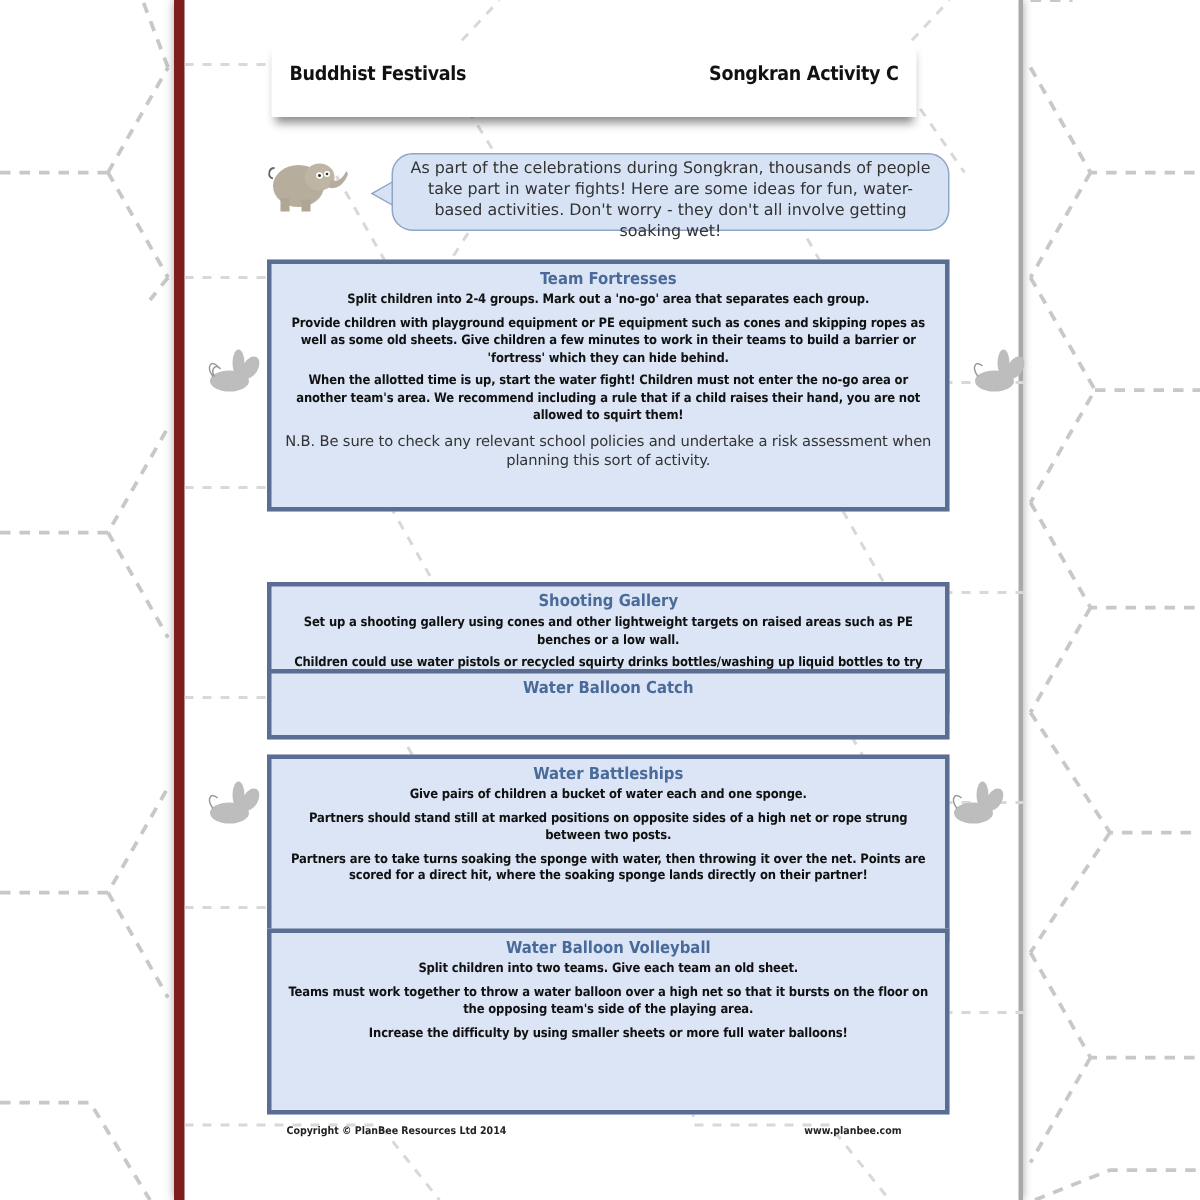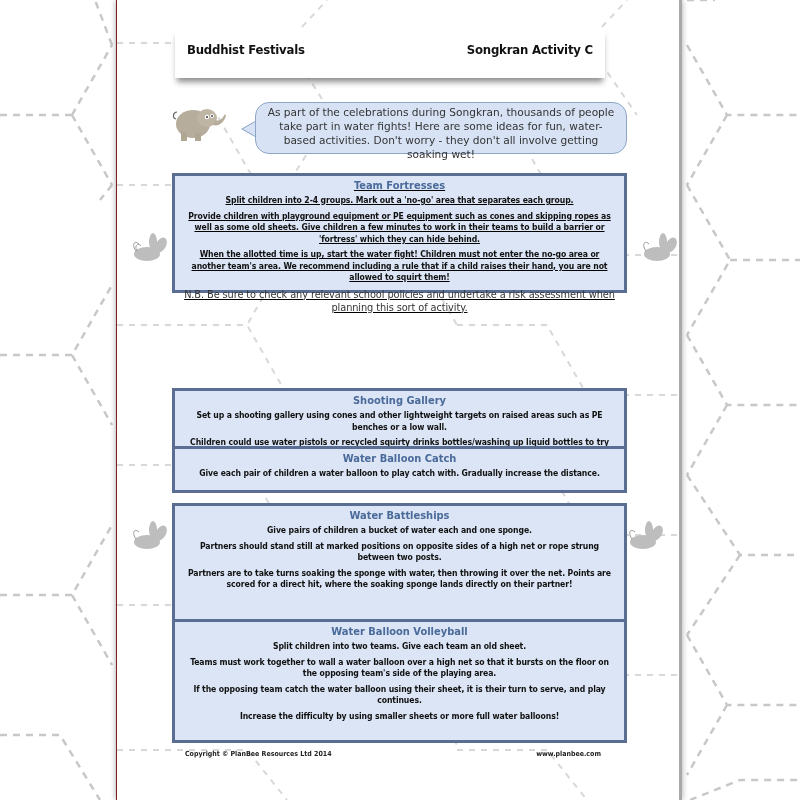--- a/index.html
+++ b/index.html
@@ -5,21 +5,21 @@
     html, body { margin:0; padding:0; }
     body {
       width:800px; height:800px; overflow:hidden; position:relative;
       background:#ffffff;
       font-family: "DejaVu Sans", sans-serif;
     }
     .bg-hex { position:absolute; left:0; top:0; width:800px; height:800px; }
     .page {
       position:absolute; left:116px; top:0; width:566px; height:800px;
       background:#ffffff;
-      border-left:1px solid #7f1d1d; border-right:3px solid #a9a9a9;
+      border-left:7px solid #7f1d1d; border-right:3px solid #a9a9a9;
       box-shadow: 0 0 6px rgba(0,0,0,0.35);
       box-sizing:border-box;
     }
     .page-hex { position:absolute; left:0; top:0; width:560px; height:800px; pointer-events:none; }
     .header {
       position:absolute; left:58px; top:28px; width:430px; height:50px;
       background:#ffffff;
       box-shadow: 0 6px 6px -2px rgba(0,0,0,0.45);
     }
     .header .h-left, .header .h-right {
@@ -137,51 +137,49 @@
     <circle cx="41" cy="16" r="2" fill="#fff"></circle>
     <circle cx="41" cy="16" r="0.9" fill="#333"></circle>
   </svg>
 
   <div class="bubble-tail"></div>
   <div class="bubble-tail-inner"></div>
   <div class="bubble">
     <span>As part of the celebrations during Songkran, thousands of people take part in water fights! Here are some ideas for fun, water-based activities. Don't worry - they don't all involve getting soaking wet!</span>
   </div>
 
-  <div class="card" style="top:173px; height:120px;text-decoration:underline;">
+  <div class="card" style="top:173px; height:168px;">
     <div class="card-title">Team Fortresses</div>
     <p class="card-p">Split children into 2-4 groups. Mark out a 'no-go' area that separates each group.</p>
     <p class="card-p">Provide children with playground equipment or PE equipment such as cones and skipping ropes as well as some old sheets. Give children a few minutes to work in their teams to build a barrier or 'fortress' which they can hide behind.</p>
     <p class="card-p">When the allotted time is up, start the water fight! Children must not enter the no-go area or another team's area. We recommend including a rule that if a child raises their hand, you are not allowed to squirt them!</p>
     <p class="card-p plain">N.B. Be sure to check any relevant school policies and undertake a risk assessment when planning this sort of activity.</p>
   </div>
 
   <div class="card" style="top:348px; height:88px;margin-top:40px;">
     <div class="card-title">Shooting Gallery</div>
     <p class="card-p">Set up a shooting gallery using cones and other lightweight targets on raised areas such as PE benches or a low wall.</p>
     <p class="card-p">Children could use water pistols or recycled squirty drinks bottles/washing up liquid bottles to try and knock down the targets.</p>
   </div>
 
   <div class="card" style="top:446px; height:47px;">
     <div class="card-title">Water Balloon Catch</div>
-    <p class="card-p">Give each pair of children a water balloon to play catch with. Gradually increase the distance.</p>
   </div>
 
   <div class="card" style="top:503px; height:125px;">
     <div class="card-title">Water Battleships</div>
     <p class="card-p">Give pairs of children a bucket of water each and one sponge.</p>
     <p class="card-p">Partners should stand still at marked positions on opposite sides of a high net or rope strung between two posts.</p>
     <p class="card-p">Partners are to take turns soaking the sponge with water, then throwing it over the net. Points are scored for a direct hit, where the soaking sponge lands directly on their partner!</p>
   </div>
 
   <div class="card" style="top:619px; height:124px;">
     <div class="card-title">Water Balloon Volleyball</div>
     <p class="card-p">Split children into two teams. Give each team an old sheet.</p>
-    <p class="card-p">Teams must work together to wall a water balloon over a high net so that it bursts on the floor on the opposing team's side of the playing area.</p>
-    <p class="card-p">If the opposing team catch the water balloon using their sheet, it is their turn to serve, and play continues.</p>
+    <p class="card-p">Teams must work together to throw a water balloon over a high net so that it bursts on the floor on the opposing team's side of the playing area.</p>
     <p class="card-p">Increase the difficulty by using smaller sheets or more full water balloons!</p>
   </div>
 
   <svg class="bee" style="left:10px; top:232px;" viewBox="0 0 42 34">
     <g fill="#bdbdbd">
         <ellipse cx="20" cy="22" rx="13" ry="7"></ellipse>
         <ellipse cx="26" cy="10" rx="4" ry="9"></ellipse>
         <ellipse cx="34" cy="13" rx="5" ry="8" transform="rotate(30 34 13)"></ellipse>
       </g>
     <path d="M9,19 C4,12 8,8 12,12 M10,19 C7,14 11,10 14,14" stroke="#999" stroke-width="1" fill="none"></path>

